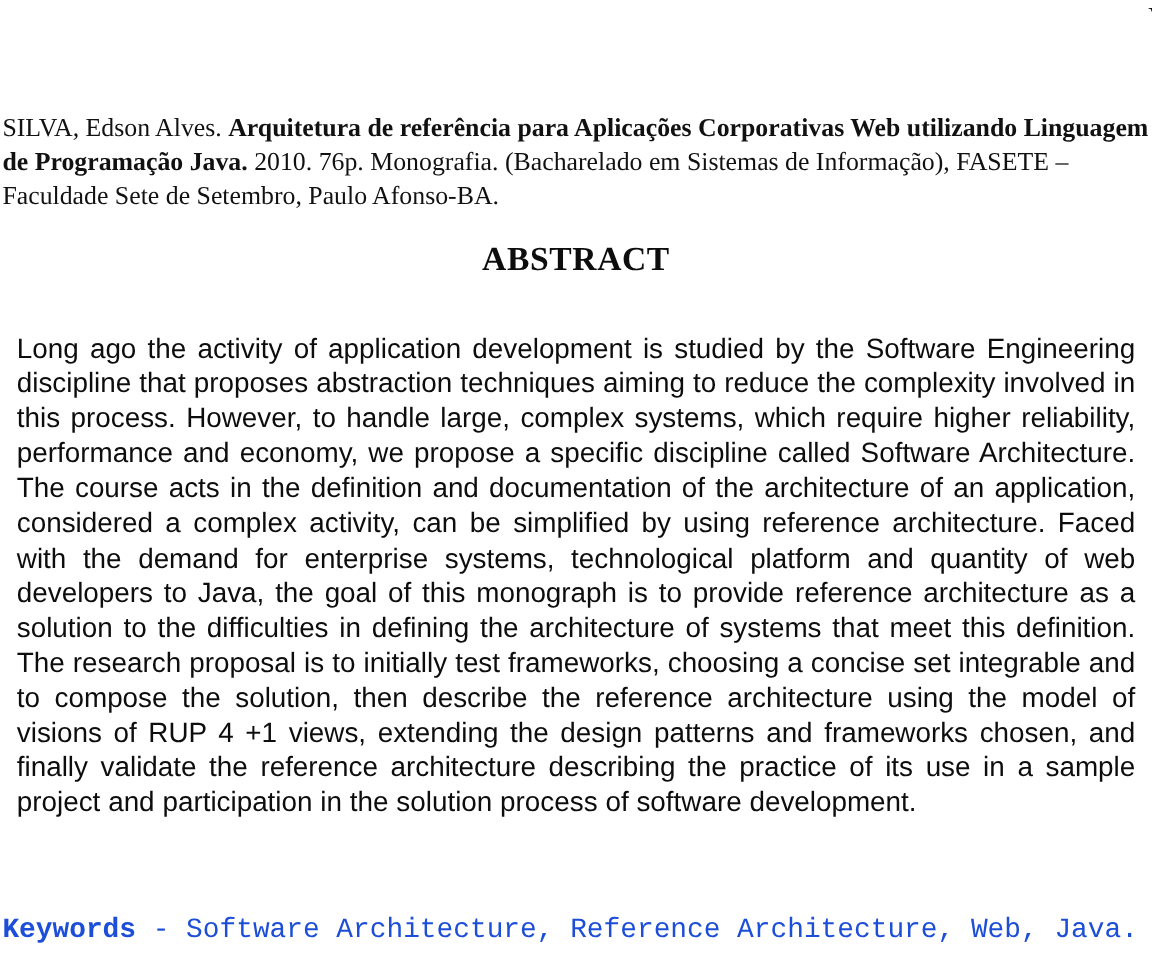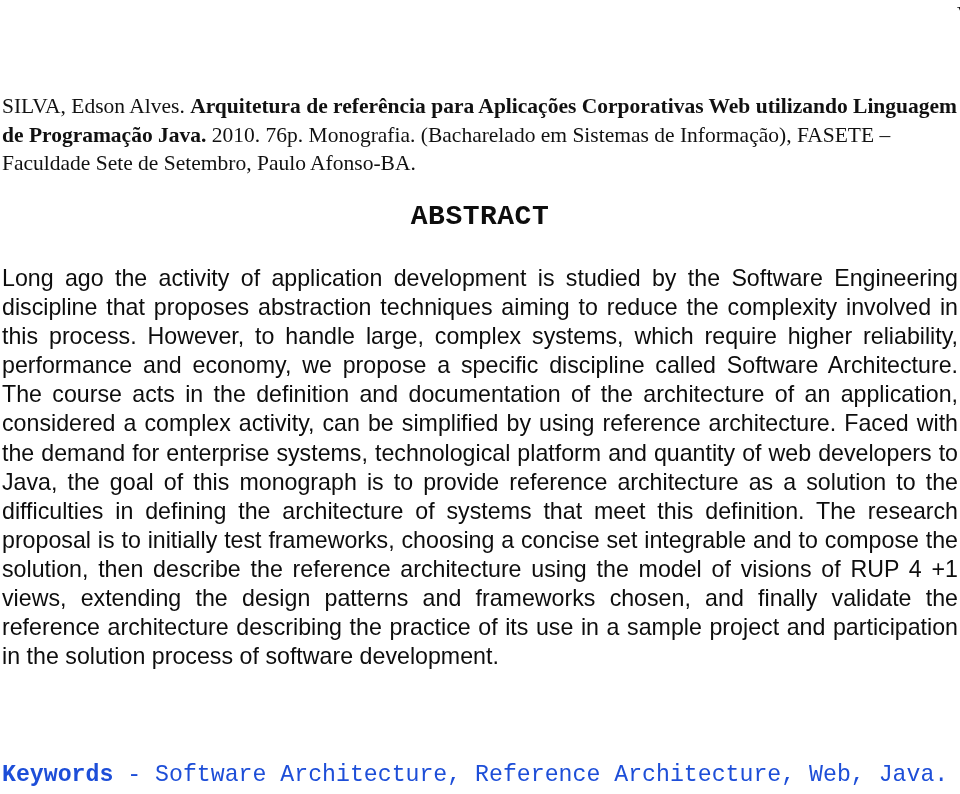--- a/index.html
+++ b/index.html
@@ -56,21 +56,21 @@
     text-align: right;
   }
 
   
   .abstract-heading {
     position: absolute;
     left: 0;
     top: 201px;
     width: 960px;
     text-align: center;
-    font-family: Liberation Mono, monospace;
+    font-family: Liberation Serif, serif;
     font-weight: bold;
     font-size: 28px;
     line-height: 32px;
     letter-spacing: 0.5px;
     color: #0d0d0d;
   }
 
   
   .abstract-body {
     position: absolute;
@@ -79,21 +79,21 @@
     width: 956px;
     font-family: "Liberation Sans", sans-serif;
     font-size: 23.2px;
     line-height: 29.1px;
     text-align: justify;
     text-justify: inter-word;
     color: #0d0d0d;
     word-spacing: 0.1px;
   }
   .abstract-body p {
-    margin: 0;
+    margin: 12px;
   }
 
   
   .keywords {
     position: absolute;
     left: 2px;
     top: 761px;
     width: 956px;
     font-family: Liberation Mono, monospace;
     font-size: 23.2px;

